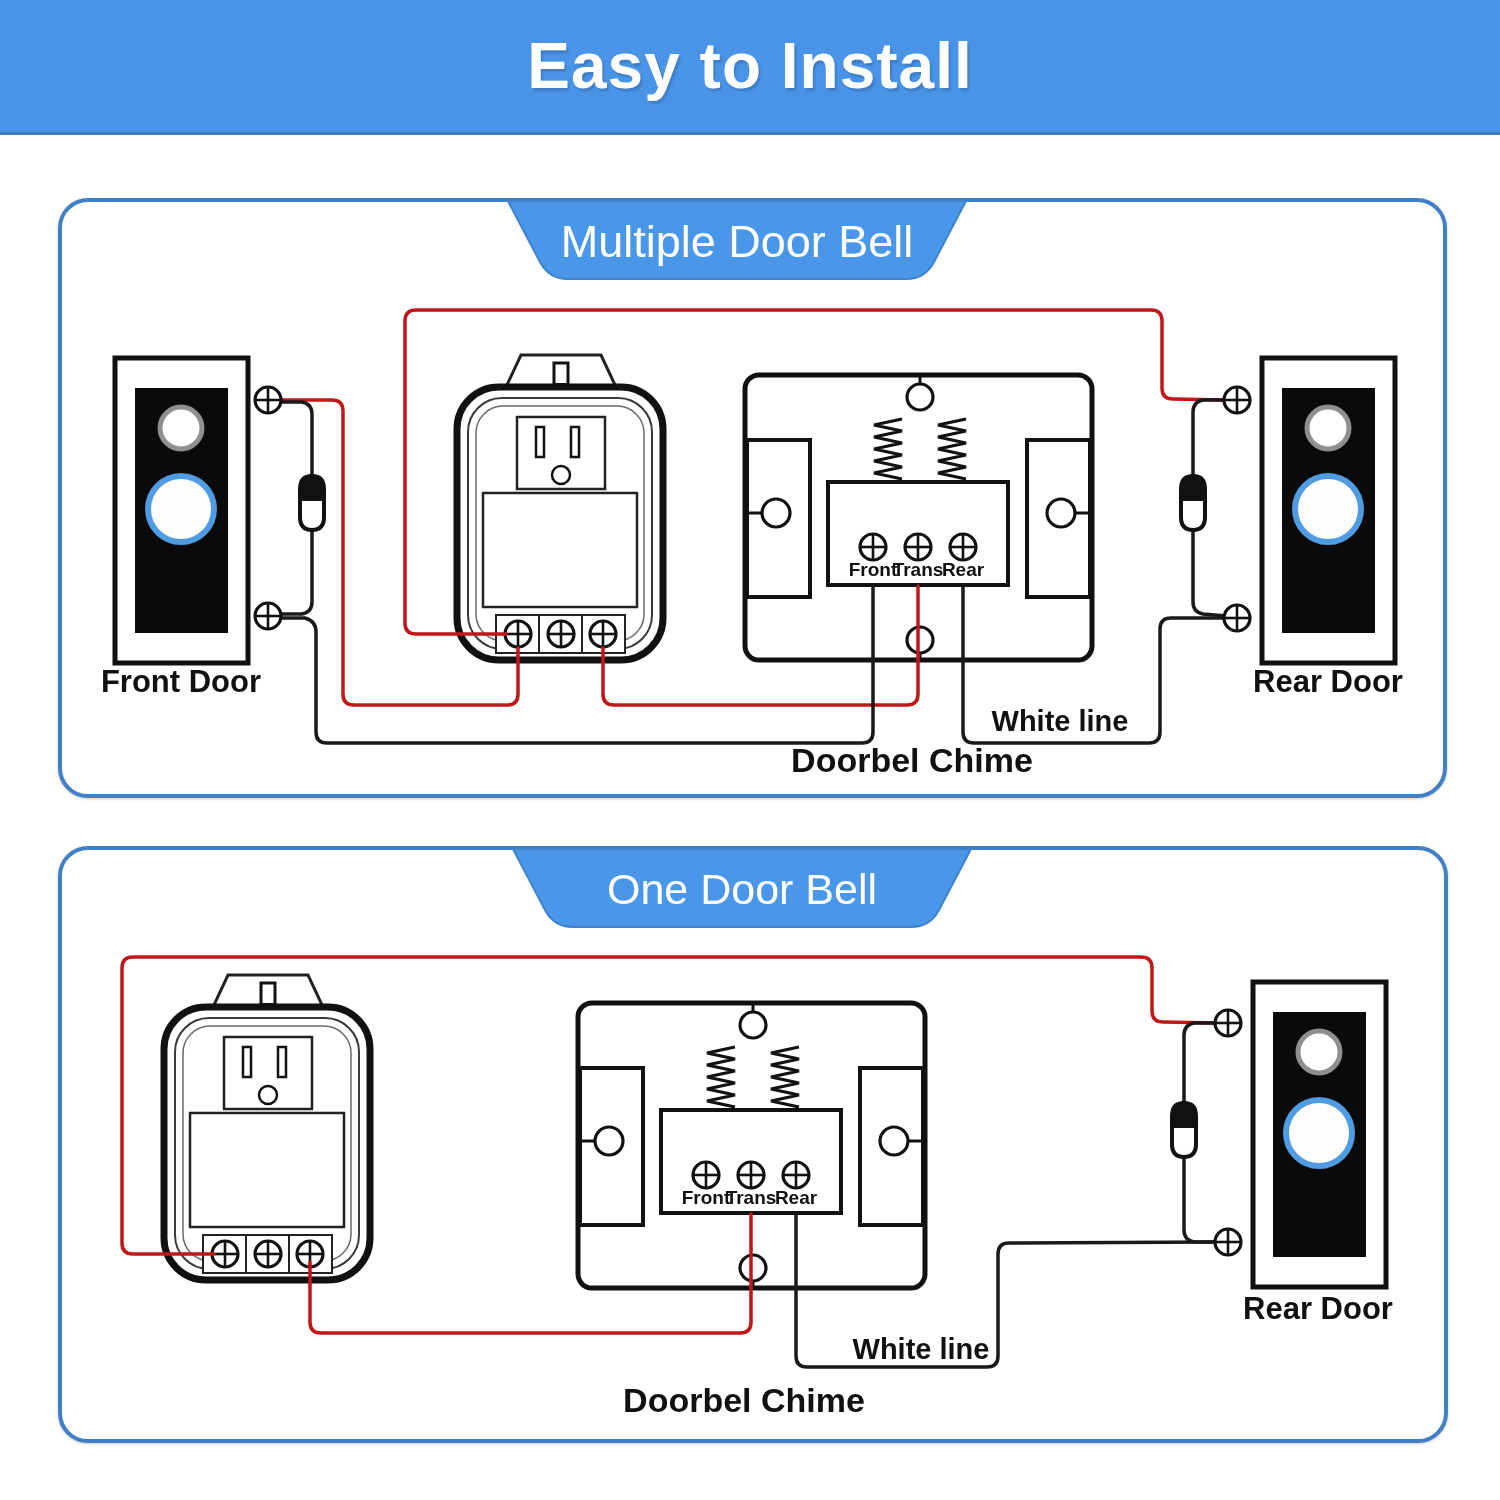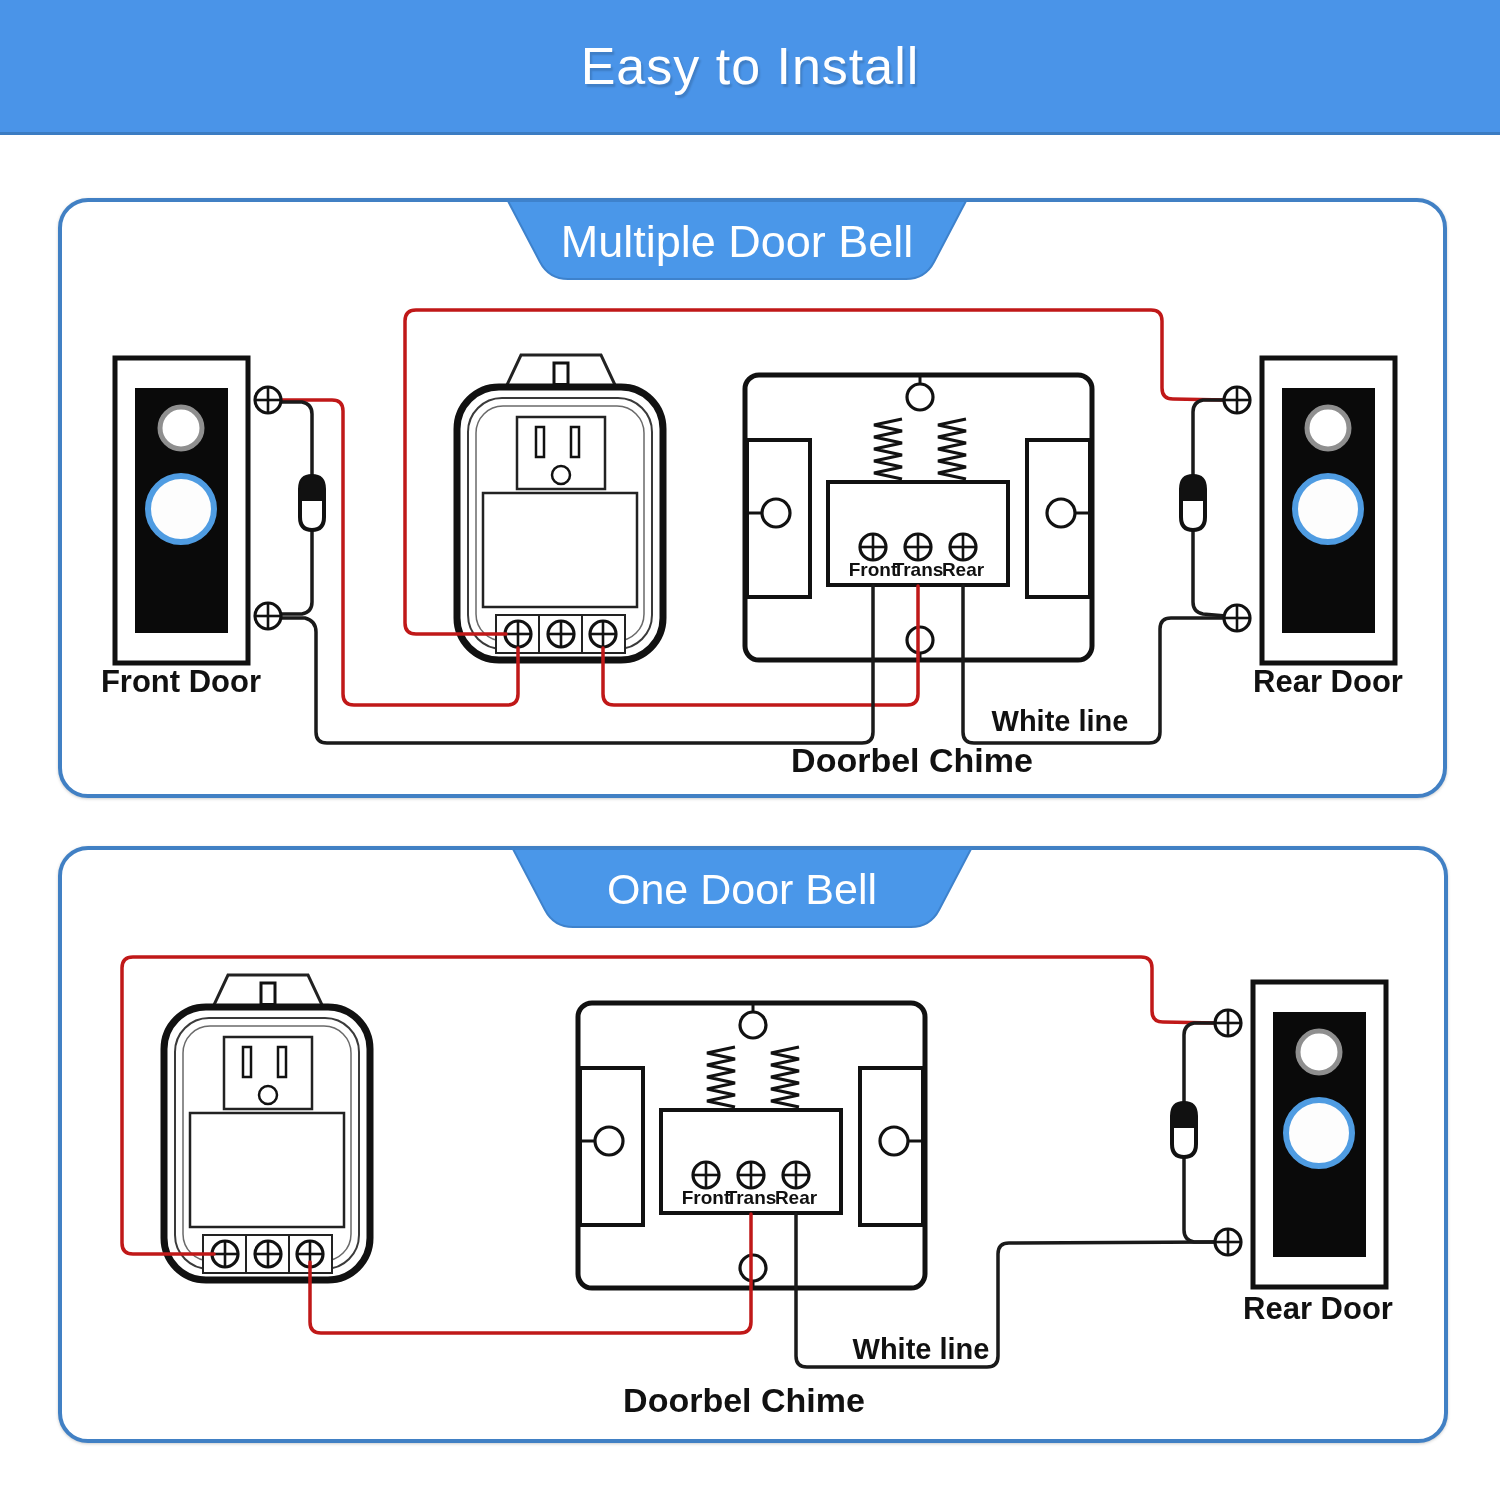--- a/index.html
+++ b/index.html
@@ -1,20 +1,20 @@
 <!DOCTYPE html>
 <html><head>
 <meta charset="utf-8">
 <style>
   html,body{margin:0;padding:0;background:#fff;}
   .canvas{position:relative;width:1500px;height:1500px;background:#fff;overflow:hidden;
           font-family:"Liberation Sans",sans-serif;}
   .banner{position:absolute;left:0;top:0;width:1500px;height:132px;background:#4a94e8;
           border-bottom:3px solid #3b7cc2;display:flex;align-items:center;justify-content:center;}
-  .banner span{color:#ffffff;font-size:52px;font-weight:normal;letter-spacing:1px;
+  .banner span{color:#ffffff;font-size:64px;font-weight:bold;letter-spacing:1px;
           text-shadow:2px 3px 2px rgba(0,0,0,0.15);}
   .section-box{position:absolute;border:4px solid #4180c4;border-radius:30px;background:#fff;
           box-shadow:0 1px 3px rgba(110,110,110,0.35);}
   #box1{left:58px;top:198px;width:1381px;height:592px;}
   #box2{left:58px;top:846px;width:1382px;height:589px;}
   svg.overlay{position:absolute;left:0;top:0;}
   svg text{font-family:"Liberation Sans",sans-serif;}
   .lbl{font-weight:bold;font-size:31px;fill:#111;}
   .term{font-weight:bold;font-size:19px;fill:#111;}
   .cap{font-weight:bold;font-size:34px;fill:#111;}

